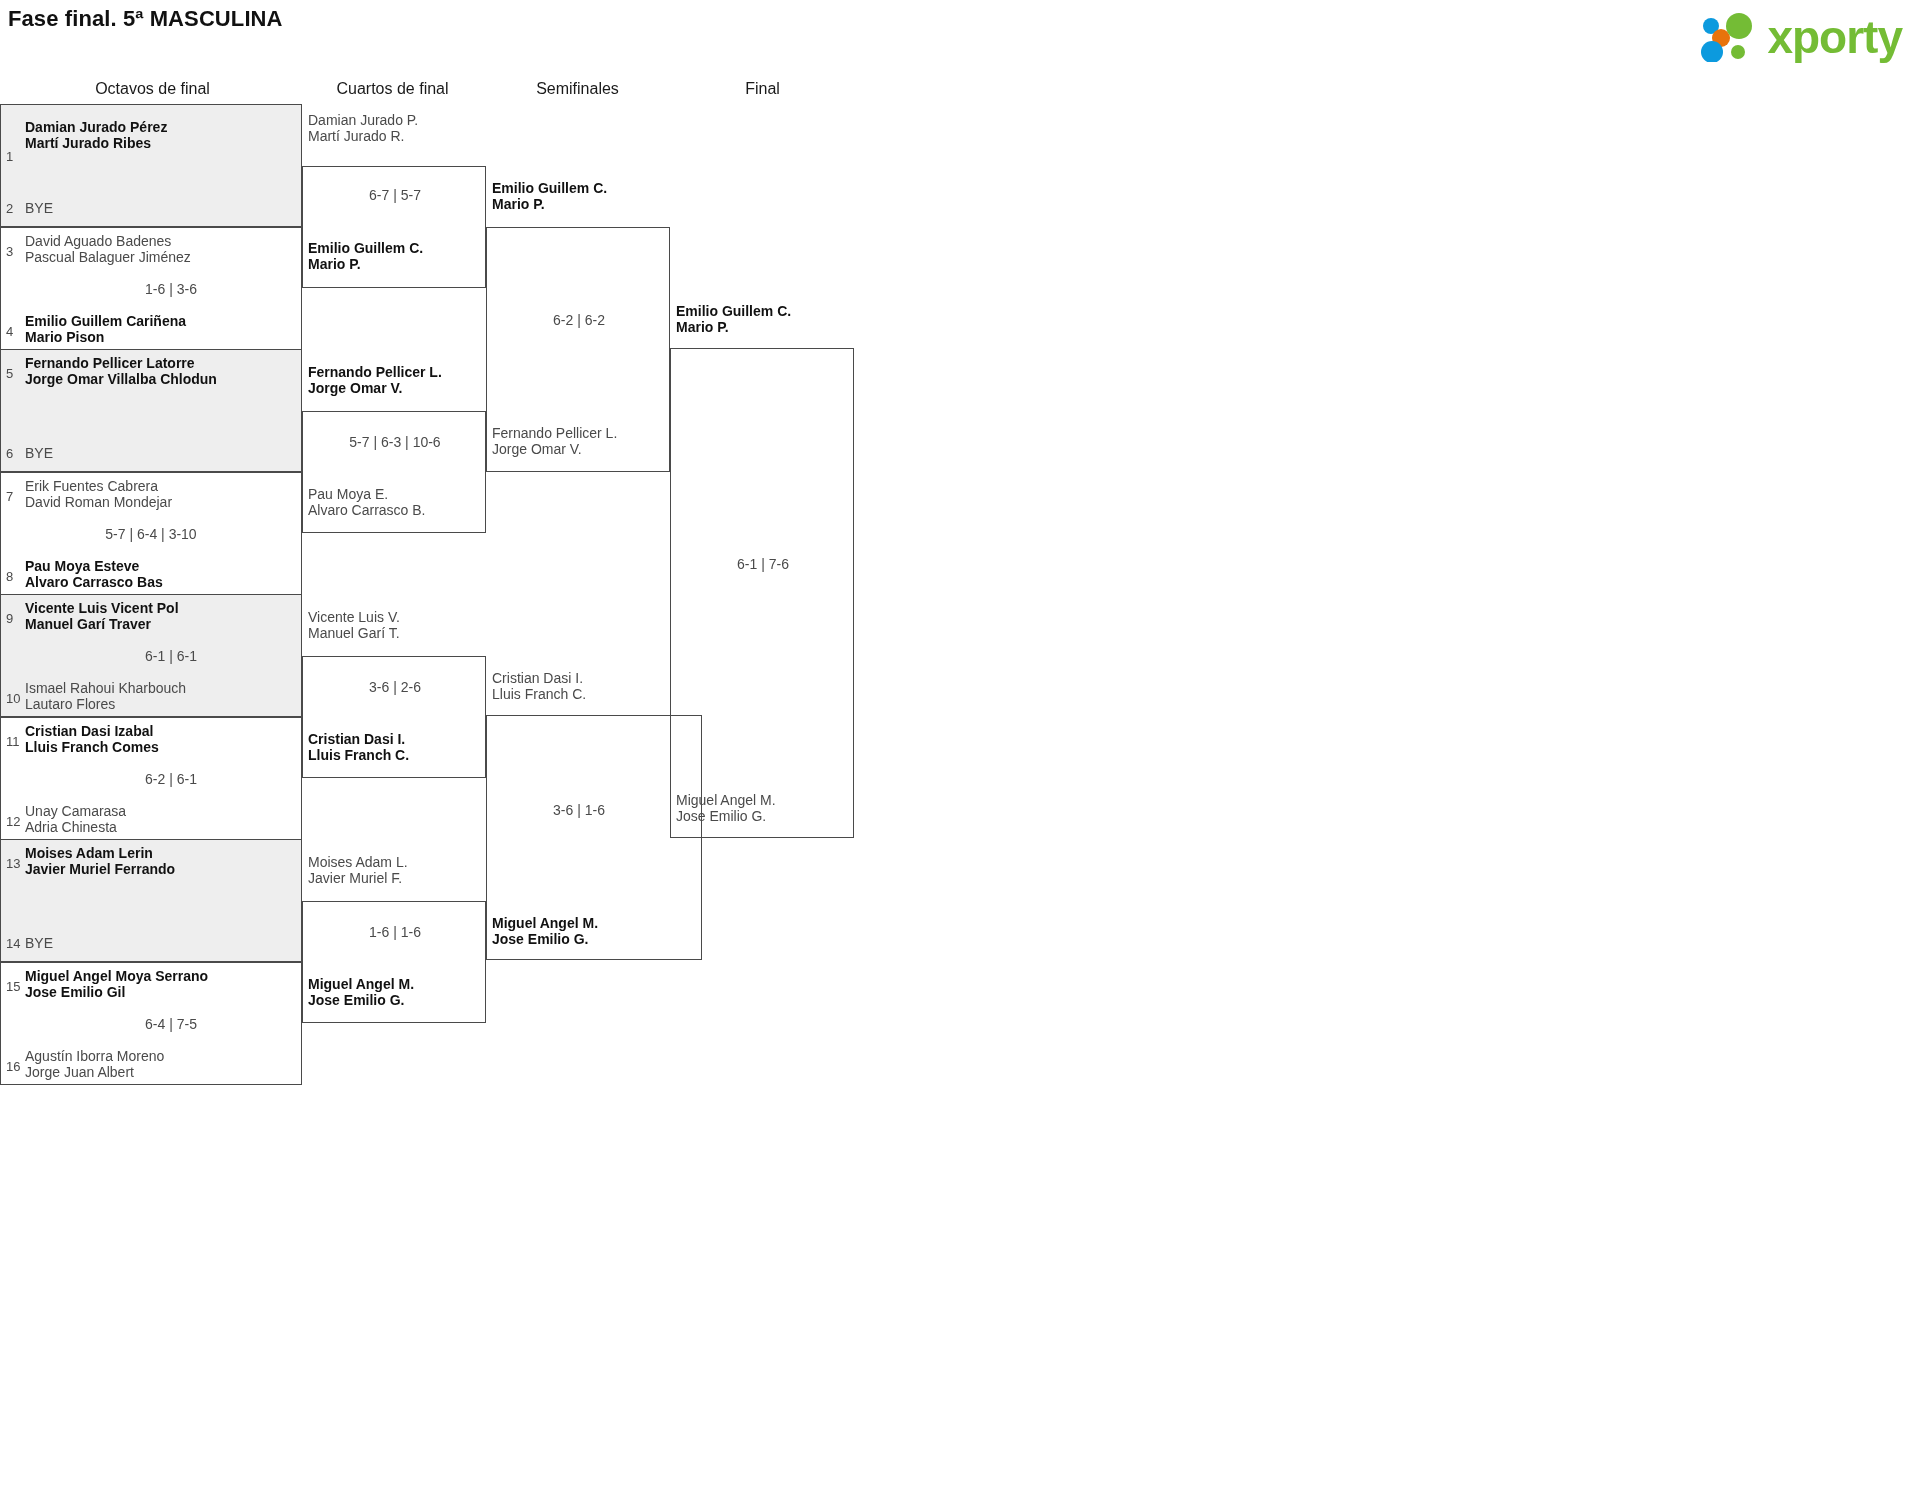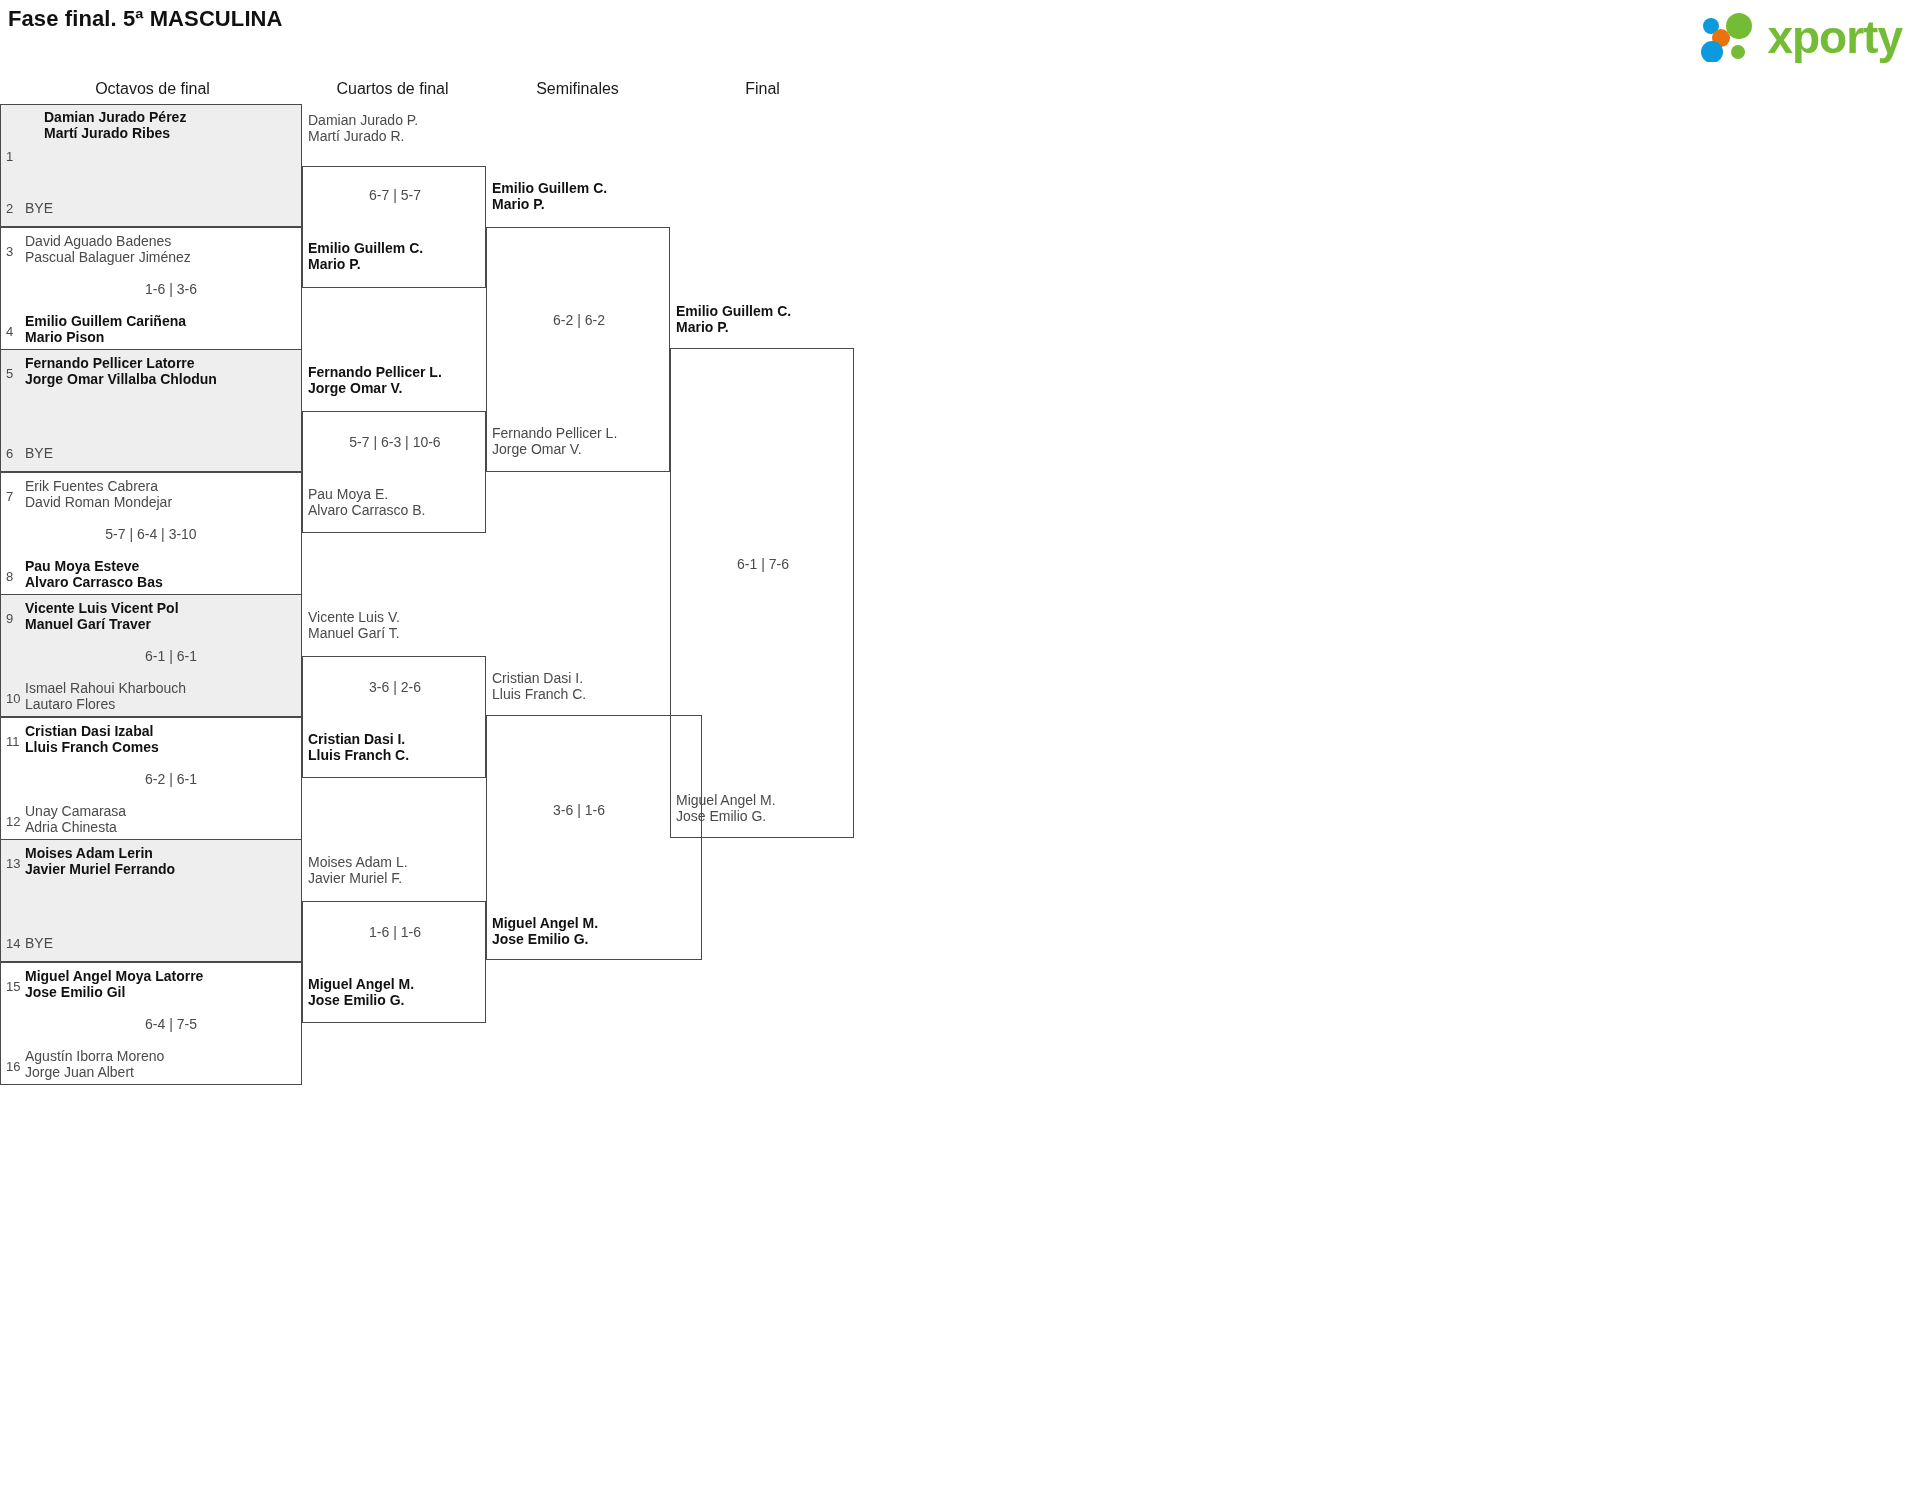--- a/index.html
+++ b/index.html
@@ -136,21 +136,21 @@
   <span class="logo-word">xporty</span>
 </div>
 
 <div class="round-header" style="left:60px;  top:80px; width:185px;">Octavos de final</div>
 <div class="round-header" style="left:300px; top:80px; width:185px;">Cuartos de final</div>
 <div class="round-header" style="left:490px; top:80px; width:175px;">Semifinales</div>
 <div class="round-header" style="left:690px; top:80px; width:145px;">Final</div>
 
 <div class="r1-box shaded" style="left:0px; top:104px; width:302px; height:123px;">
   <div class="seed-num" style="top:44px;">1</div>
-  <div class="team winner" style="top:4px;margin-left:19px;">
+  <div class="team winner" style="top:14px;">
     <span class="ln">Damian Jurado Pérez</span>
     <span class="ln">Martí Jurado Ribes</span>
   </div>
   <div class="score" style="left:70px; top:56px; width:200px;"></div>
   <div class="seed-num" style="top:96px;">2</div>
   <div class="team" style="top:95px;">
     <span class="ln">BYE</span>
     <span class="ln"></span>
   </div>
 </div>
@@ -235,21 +235,21 @@
   <div class="seed-num" style="top:96px;">14</div>
   <div class="team" style="top:95px;">
     <span class="ln">BYE</span>
     <span class="ln"></span>
   </div>
 </div>
 
 <div class="r1-box" style="left:0px; top:962px; width:302px; height:123px;">
   <div class="seed-num" style="top:16px;">15</div>
   <div class="team winner" style="top:5px;">
-    <span class="ln">Miguel Angel Moya Latorre</span>
+    <span class="ln">Miguel Angel Moya Serrano</span>
     <span class="ln">Jose Emilio Gil</span>
   </div>
   <div class="score" style="left:70px; top:53px; width:200px;">6-4 | 7-5</div>
   <div class="seed-num" style="top:96px;">16</div>
   <div class="team" style="top:85px;">
     <span class="ln">Agustín Iborra Moreno</span>
     <span class="ln">Jorge Juan Albert</span>
   </div>
 </div>
 

